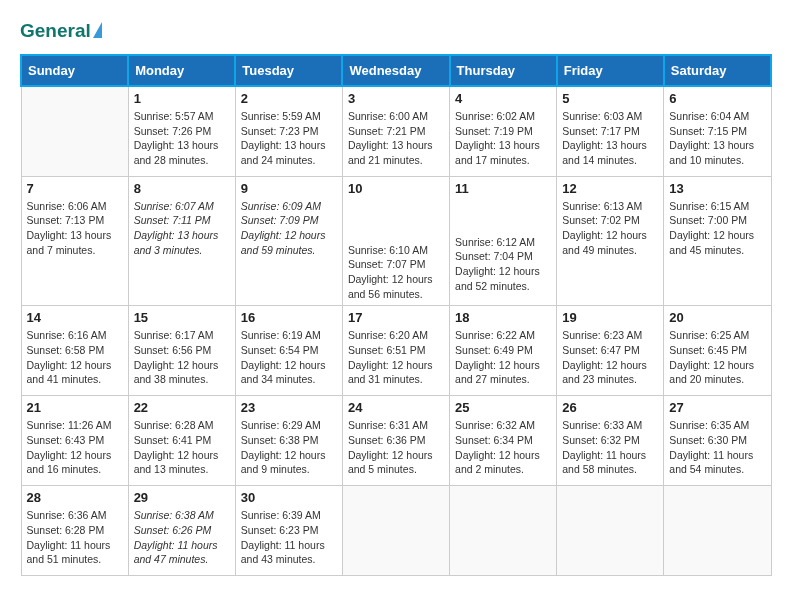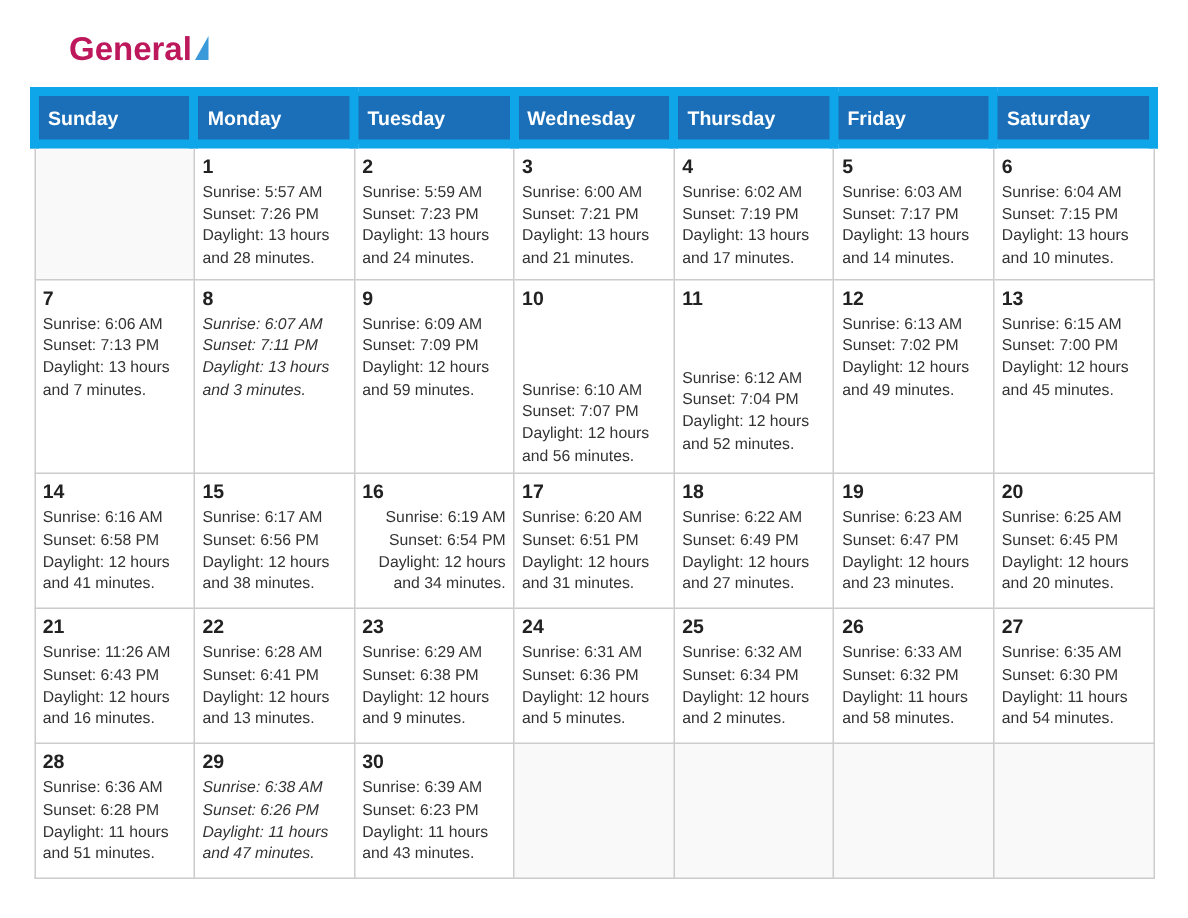--- a/index.html
+++ b/index.html
@@ -38,21 +38,21 @@
       border-collapse: collapse;
       font-size: 11px;
     }
     thead th {
       background-color: #1a6fb8;
       color: #fff;
       padding: 7px 6px;
       text-align: left;
       font-size: 13px;
       font-weight: bold;
-      border: 6px solid #0ea5e9;
+      border: 2px solid #0ea5e9;
     }
     td {
       border: 1px solid #ccc;
       vertical-align: top;
       padding: 4px 5px;
       width: 107px;
       min-height: 80px;
       height: 90px;
     }
     .day-number {
@@ -72,21 +72,21 @@
     tr:nth-child(even) td {
       background: #fff;
     }
   </style>
 </head>
 <body>
 
 <div class="header">
   <div class="logo">
     <div style="display:flex; align-items:center;">
-      <span style="font-size:22px; font-weight:bold; color:#be185d;margin-left:26px;">General</span>
+      <span style="font-size:19px; font-weight:bold; color:#0f766e;">General</span>
       <span style="display:inline-block; width:0; height:0; border-left:9px solid transparent; border-bottom:16px solid #3a9ad9; margin-left:2px; margin-bottom:2px;"></span>
     </div>
     <span style="font-size:22px; font-weight:bold; color:#1a6fb8; margin-top:-4px;"></span>
   </div>
   <div class="title-block">
     <div class="month-title"></div>
     <div class="location"></div>
   </div>
 </div>
 
@@ -150,21 +150,21 @@
 Daylight: 13 hours and 7 minutes.</div>
         </td>
         <td>
           <div class="day-number">8</div>
           <div class="day-info" style="white-space: pre-line; font-style: italic;">Sunrise: 6:07 AM
 Sunset: 7:11 PM
 Daylight: 13 hours and 3 minutes.</div>
         </td>
         <td>
           <div class="day-number">9</div>
-          <div class="day-info" style="white-space: pre-line;">Sunrise: 6:09 AM
+          <div class="day-info" style="white-space: pre-line; font-style: italic;">Sunrise: 6:09 AM
 Sunset: 7:09 PM
 Daylight: 12 hours and 59 minutes.</div>
         </td>
         <td>
           <div class="day-number">10</div>
           <div class="day-info" style="white-space: pre-line; margin-top: 47px;">Sunrise: 6:10 AM
 Sunset: 7:07 PM
 Daylight: 12 hours and 56 minutes.</div>
         </td>
         <td>
@@ -194,21 +194,21 @@
 Daylight: 12 hours and 41 minutes.</div>
         </td>
         <td>
           <div class="day-number">15</div>
           <div class="day-info" style="white-space: pre-line;">Sunrise: 6:17 AM
 Sunset: 6:56 PM
 Daylight: 12 hours and 38 minutes.</div>
         </td>
         <td>
           <div class="day-number">16</div>
-          <div class="day-info" style="white-space: pre-line; text-align: right;">Sunrise: 6:19 AM
+          <div class="day-info" style="white-space: pre-line;">Sunrise: 6:19 AM
 Sunset: 6:54 PM
 Daylight: 12 hours and 34 minutes.</div>
         </td>
         <td>
           <div class="day-number">17</div>
           <div class="day-info" style="white-space: pre-line;">Sunrise: 6:20 AM
 Sunset: 6:51 PM
 Daylight: 12 hours and 31 minutes.</div>
         </td>
         <td>

